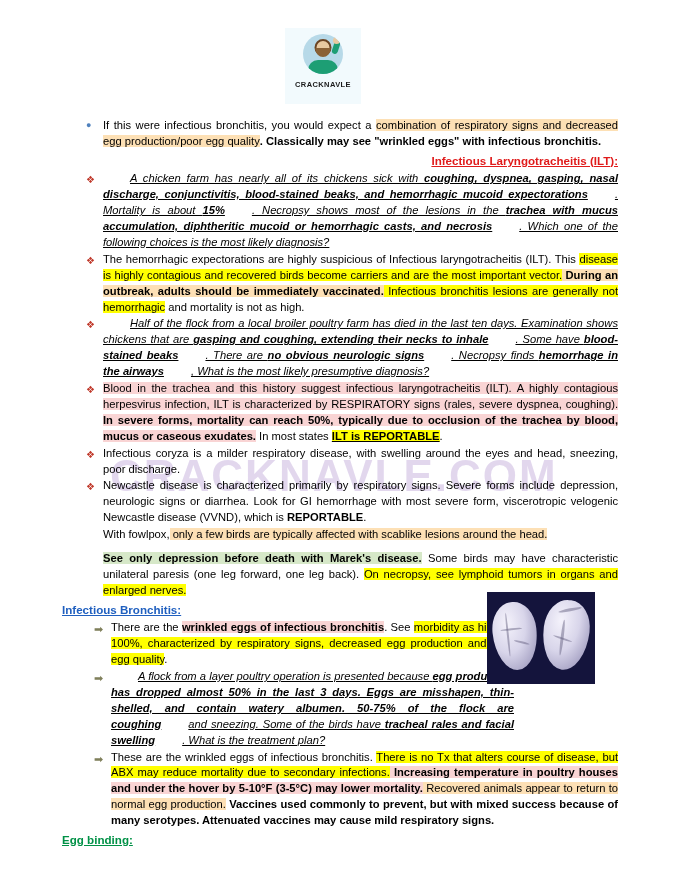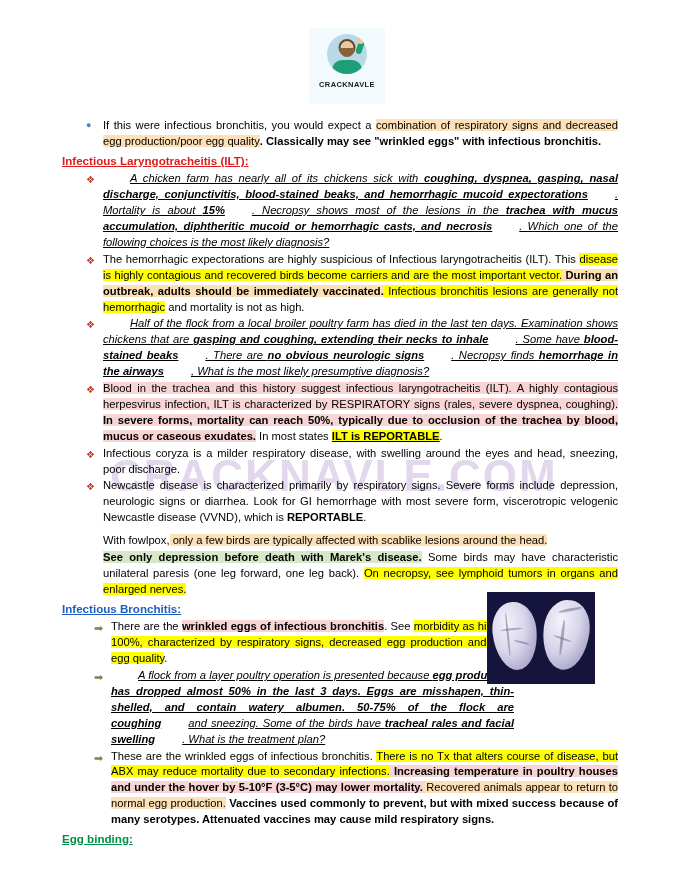--- a/index.html
+++ b/index.html
@@ -13,21 +13,21 @@
     height: 879px;
     background: #ffffff;
     overflow: hidden;
     font-family: "Liberation Sans", sans-serif;
     box-sizing: border-box;
   }
 
   
   .logo-wrap {
     position: absolute;
-    left: 309px;
+    left: 285px;
     top: 28px;
     width: 76px;
     height: 76px;
     background: #f2fafd;
     display: flex;
     flex-direction: column;
     align-items: center;
     justify-content: flex-start;
     padding-top: 6px;
     box-sizing: border-box;
@@ -127,21 +127,21 @@
     line-height: 1.42;
     color: #000000;
   }
 
   .sec-head {
     font-weight: bold;
     text-decoration: underline;
     margin: 3px 0 2px 0;
     font-size: 11.6px;
   }
-  .sec-head.red { color: #e01b1b; }
+  .sec-head.red { color: #e01b1b; text-align: right; }
   .sec-head.blue { color: #1f5fbf; }
   .sec-head.green { color: #009146; }
 
   .bullet-row {
     display: flex;
     align-items: flex-start;
     margin: 0 0 1px 0;
   }
   .bullet-row.indent1 { padding-left: 24px; }
   .bullet-row.indent2 { padding-left: 32px; }
@@ -288,24 +288,24 @@
 
     <div class="bullet-row indent1">
       <span class="bullet-mark diamond">❖</span>
       <span class="bullet-body">Infectious coryza is a milder respiratory disease, with swelling around the eyes and head, sneezing, poor discharge.</span>
     </div>
 
     <div class="bullet-row indent1">
       <span class="bullet-mark diamond">❖</span>
       <span class="bullet-body">
         <span>Newcastle disease is characterized primarily by respiratory signs. Severe forms include depression, neurologic signs or diarrhea. Look for GI hemorrhage with most severe form, viscerotropic velogenic Newcastle disease (VVND), which is </span><b>REPORTABLE</b><span>.</span>
-        <div style="margin-top:7px;">
+        <div style="margin-top:1px;">
           <span>With fowlpox,</span><span class="hl-o"> only a few birds are typically affected with scablike lesions around the head.</span>
         </div>
-        <div style="margin-top:1px;">
+        <div style="margin-top:8px;">
           <b class="hl-g">See only depression before death with Marek's disease.</b><span> Some birds may have characteristic unilateral paresis (one leg forward, one leg back). </span><span class="hl-y">On necropsy, see lymphoid tumors in organs and enlarged nerves.</span>
         </div>
       </span>
     </div>
 
     <div class="sec-head blue">Infectious Bronchitis:</div>
 
     <div class="bullet-row indent2" style="width:420px;">
       <span class="bullet-mark arrow">➡</span>
       <span class="bullet-body">

